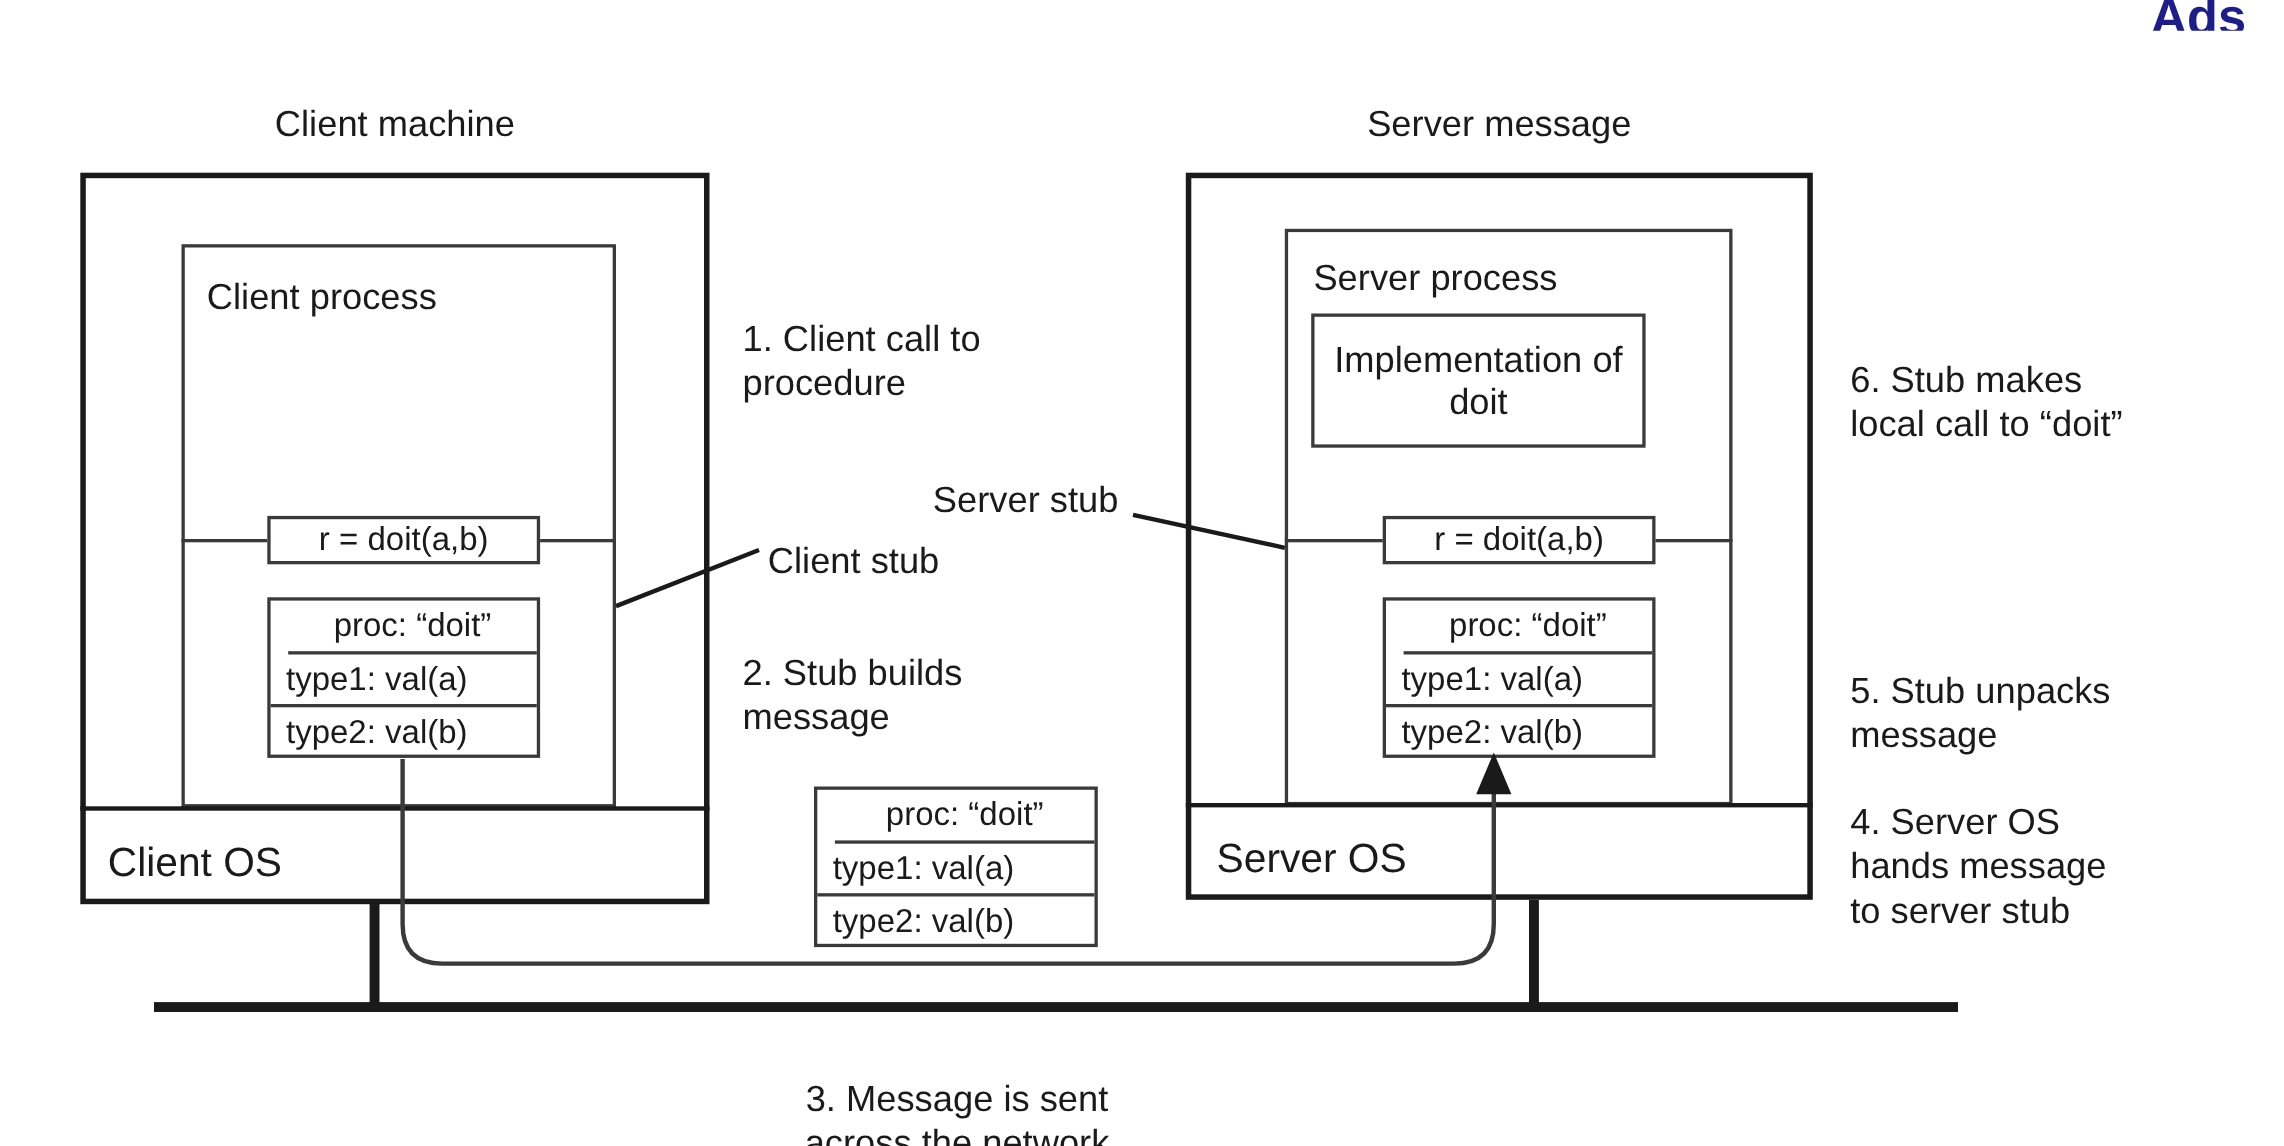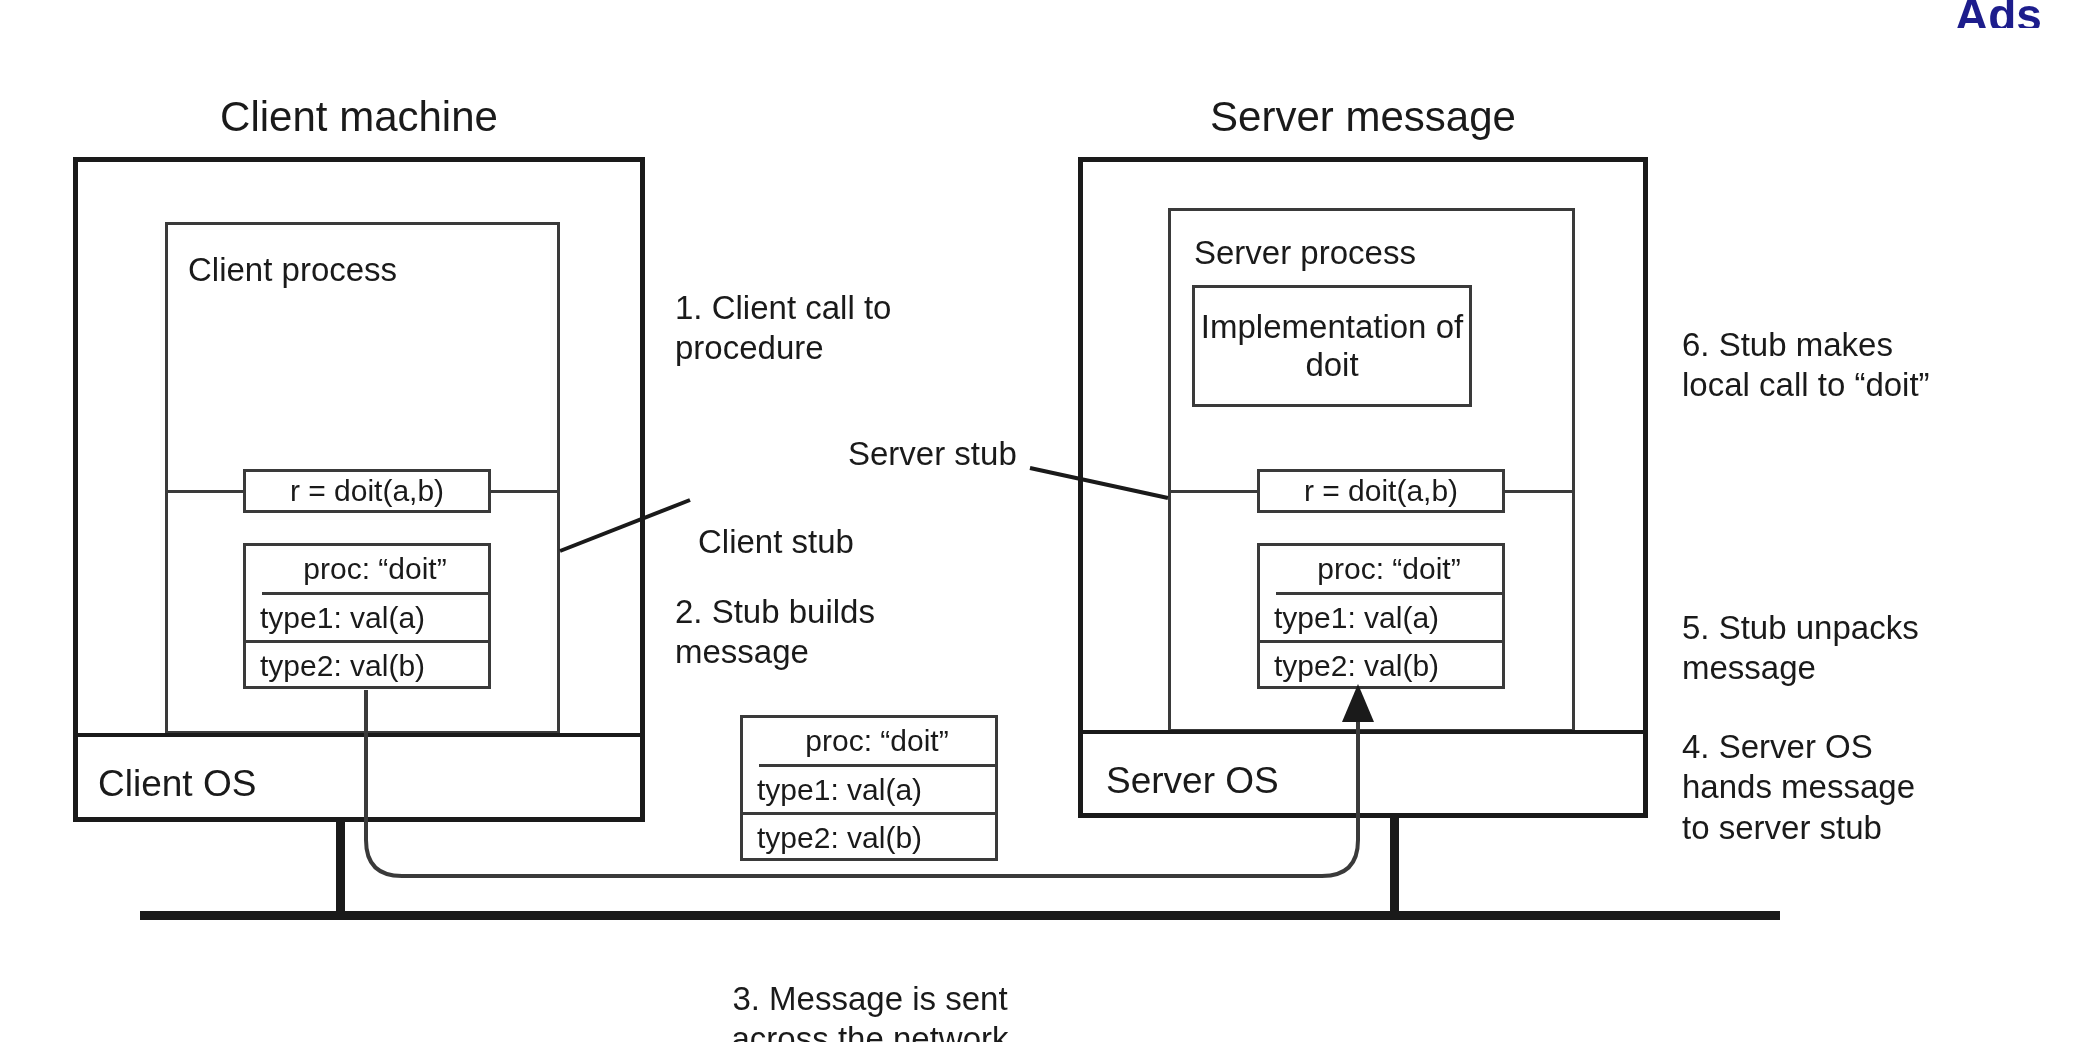--- a/index.html
+++ b/index.html
@@ -19,21 +19,21 @@
 
   
   .abs { position: absolute; box-sizing: border-box; }
 
   
   .machine-box {
     border: 5px solid #1a1a1a;
     background: #ffffff;
   }
   .machine-title {
-    font-size: 42px;
+    font-size: 33px;
     text-align: center;
     white-space: nowrap;
     line-height: 1;
   }
 
   
   .process-box {
     border: 3px solid #3a3a3a;
     background: #ffffff;
   }
@@ -177,21 +177,21 @@
   <div class="os-divider abs" style="left:73px; top:733px; width:572px;"></div>
   <div class="os-label abs" style="left:98px; top:765px;">Client OS</div>
 
   <div class="machine-title abs" style="left:1078px; top:96px; width:570px;">Server message</div>
 
   <div class="machine-box abs" style="left:1078px; top:157px; width:570px; height:661px;"></div>
 
   <div class="process-box abs" style="left:1168px; top:208px; width:407px; height:524px;"></div>
   <div class="server-proc-label process-label abs" style="left:1194px; top:236px;">Server process</div>
 
-  <div class="impl-box abs" style="left:1192px; top:285px; width:280px; height:122px;">Implementation
+  <div class="impl-box abs" style="left:1192px; top:285px; width:304px; height:122px;">Implementation
 of doit</div>
 
   <div class="stub-divider abs" style="left:1168px; top:490px; width:407px;"></div>
 
   <div class="call-box abs" style="left:1257px; top:469px; width:248px; height:44px;">r = doit(a,b)</div>
 
   <div class="msg-stack abs" style="left:1257px; top:543px; width:248px; height:146px;">
     <div class="msg-row center" style="height:49px;">proc: “doit”</div>
     <div class="msg-row pad" style="height:48px;">type1:  val(a)</div>
     <div class="msg-row pad" style="height:46px;">type2:  val(b)</div>
@@ -206,21 +206,21 @@
     <div class="msg-row pad" style="height:46px;">type2:  val(b)</div>
   </div>
 
   <div class="drop-line abs" style="left:336px; top:820px; height:95px;"></div>
   <div class="drop-line abs" style="left:1390px; top:818px; height:97px;"></div>
   <div class="bus-line abs" style="left:140px; top:911px; width:1640px;"></div>
 
   <div class="annot abs" style="left:675px; top:288px; width:310px;">1. Client call to
      procedure</div>
 
-  <div class="stub-label abs" style="left:698px; top:493px;margin-top:32px;">Client stub</div>
+  <div class="stub-label abs" style="left:698px; top:493px;">Client stub</div>
 
   <div class="stub-label abs" style="left:848px; top:437px;">Server stub</div>
 
   <div class="annot abs" style="left:675px; top:592px; width:310px;">2. Stub builds
      message</div>
 
   <div class="annot center abs" style="left:600px; top:945px; width:540px;">3. Message is sent
 across the network</div>
 
   <div class="annot abs" style="left:1682px; top:325px; width:380px;">6. Stub makes

